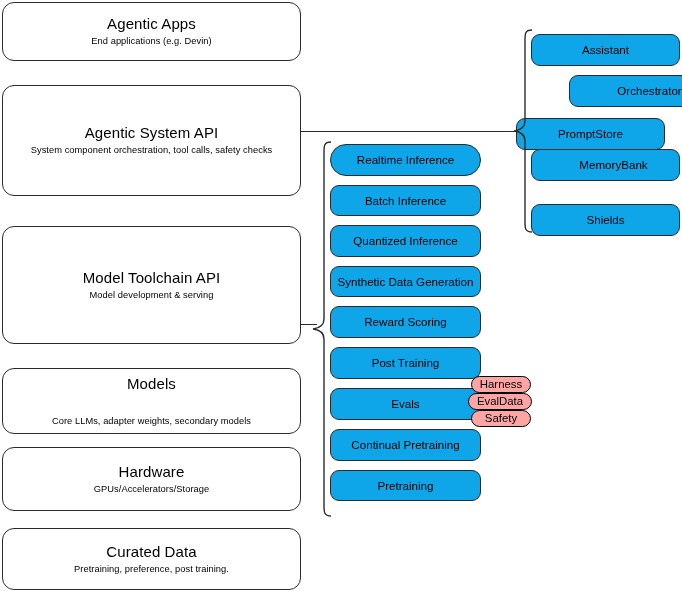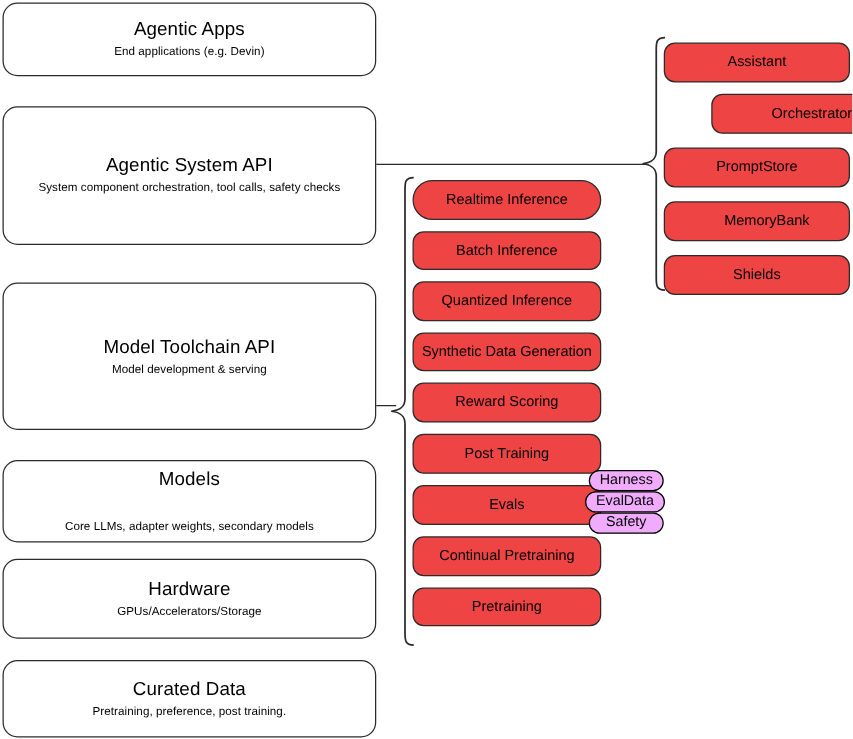--- a/index.html
+++ b/index.html
@@ -41,35 +41,35 @@
     line-height: 13px;
     color: #000;
     margin-top: 3px;
     letter-spacing: 0.05px;
   }
   .pill-box {
     position: absolute;
     box-sizing: border-box;
     border: 1.3px solid #2b2b2b;
     border-radius: 9px;
-    background: #ef4444;
+    background: #0ea5e9;
     display: flex;
     align-items: center;
     justify-content: center;
     text-align: center;
     font-size: 11.6px;
     line-height: 14px;
     color: #000;
   }
   .tag-pill {
     position: absolute;
     box-sizing: border-box;
     border: 1.4px solid #000000;
     border-radius: 11px;
-    background: #f0abfc;
+    background: #fca5a5;
     display: flex;
     align-items: center;
     justify-content: center;
     text-align: center;
     font-size: 11.4px;
     line-height: 13px;
     color: #000;
     z-index: 5;
   }
   .brace {
@@ -127,24 +127,24 @@
   <svg class="brace" style="left:512px; top:28px;" width="22" height="206" viewBox="0 0 22 206">
     <path d="M20 2 C13 2, 13 6, 13 12 L13 93 C13 99, 10 102, 2 103 C10 104, 13 107, 13 113 L13 194 C13 200, 13 204, 20 204" fill="none" stroke="#2b2b2b" stroke-width="1.4"></path>
   </svg>
 
   <div class="pill-box" style="left:531px; top:34px; width:149px; height:32px;">
     <span>Assistant</span>
   </div>
   <div class="pill-box" style="left:531px; top:75px; width:161px; height:32px;margin-left:38px;">
     <span>Orchestrator</span>
   </div>
-  <div class="pill-box" style="left:531px; top:118px; width:149px; height:32px;">
+  <div class="pill-box" style="left:516px; top:118px; width:149px; height:32px;">
     <span>PromptStore</span>
   </div>
-  <div class="pill-box" style="left:531px; top:161px; width:149px; height:32px;padding-left:16px;">
+  <div class="pill-box" style="left:531px; top:149px; width:149px; height:32px;padding-left:16px;">
     <span>MemoryBank</span>
   </div>
   <div class="pill-box" style="left:531px; top:204px; width:149px; height:32px;">
     <span>Shields</span>
   </div>
 
   <div class="connector" style="left:301px; top:324px; width:16px; height:3px;">
     <div class="connector-line" style="left:0; top:0; width:16px; height:1.3px;"></div>
   </div>
 

